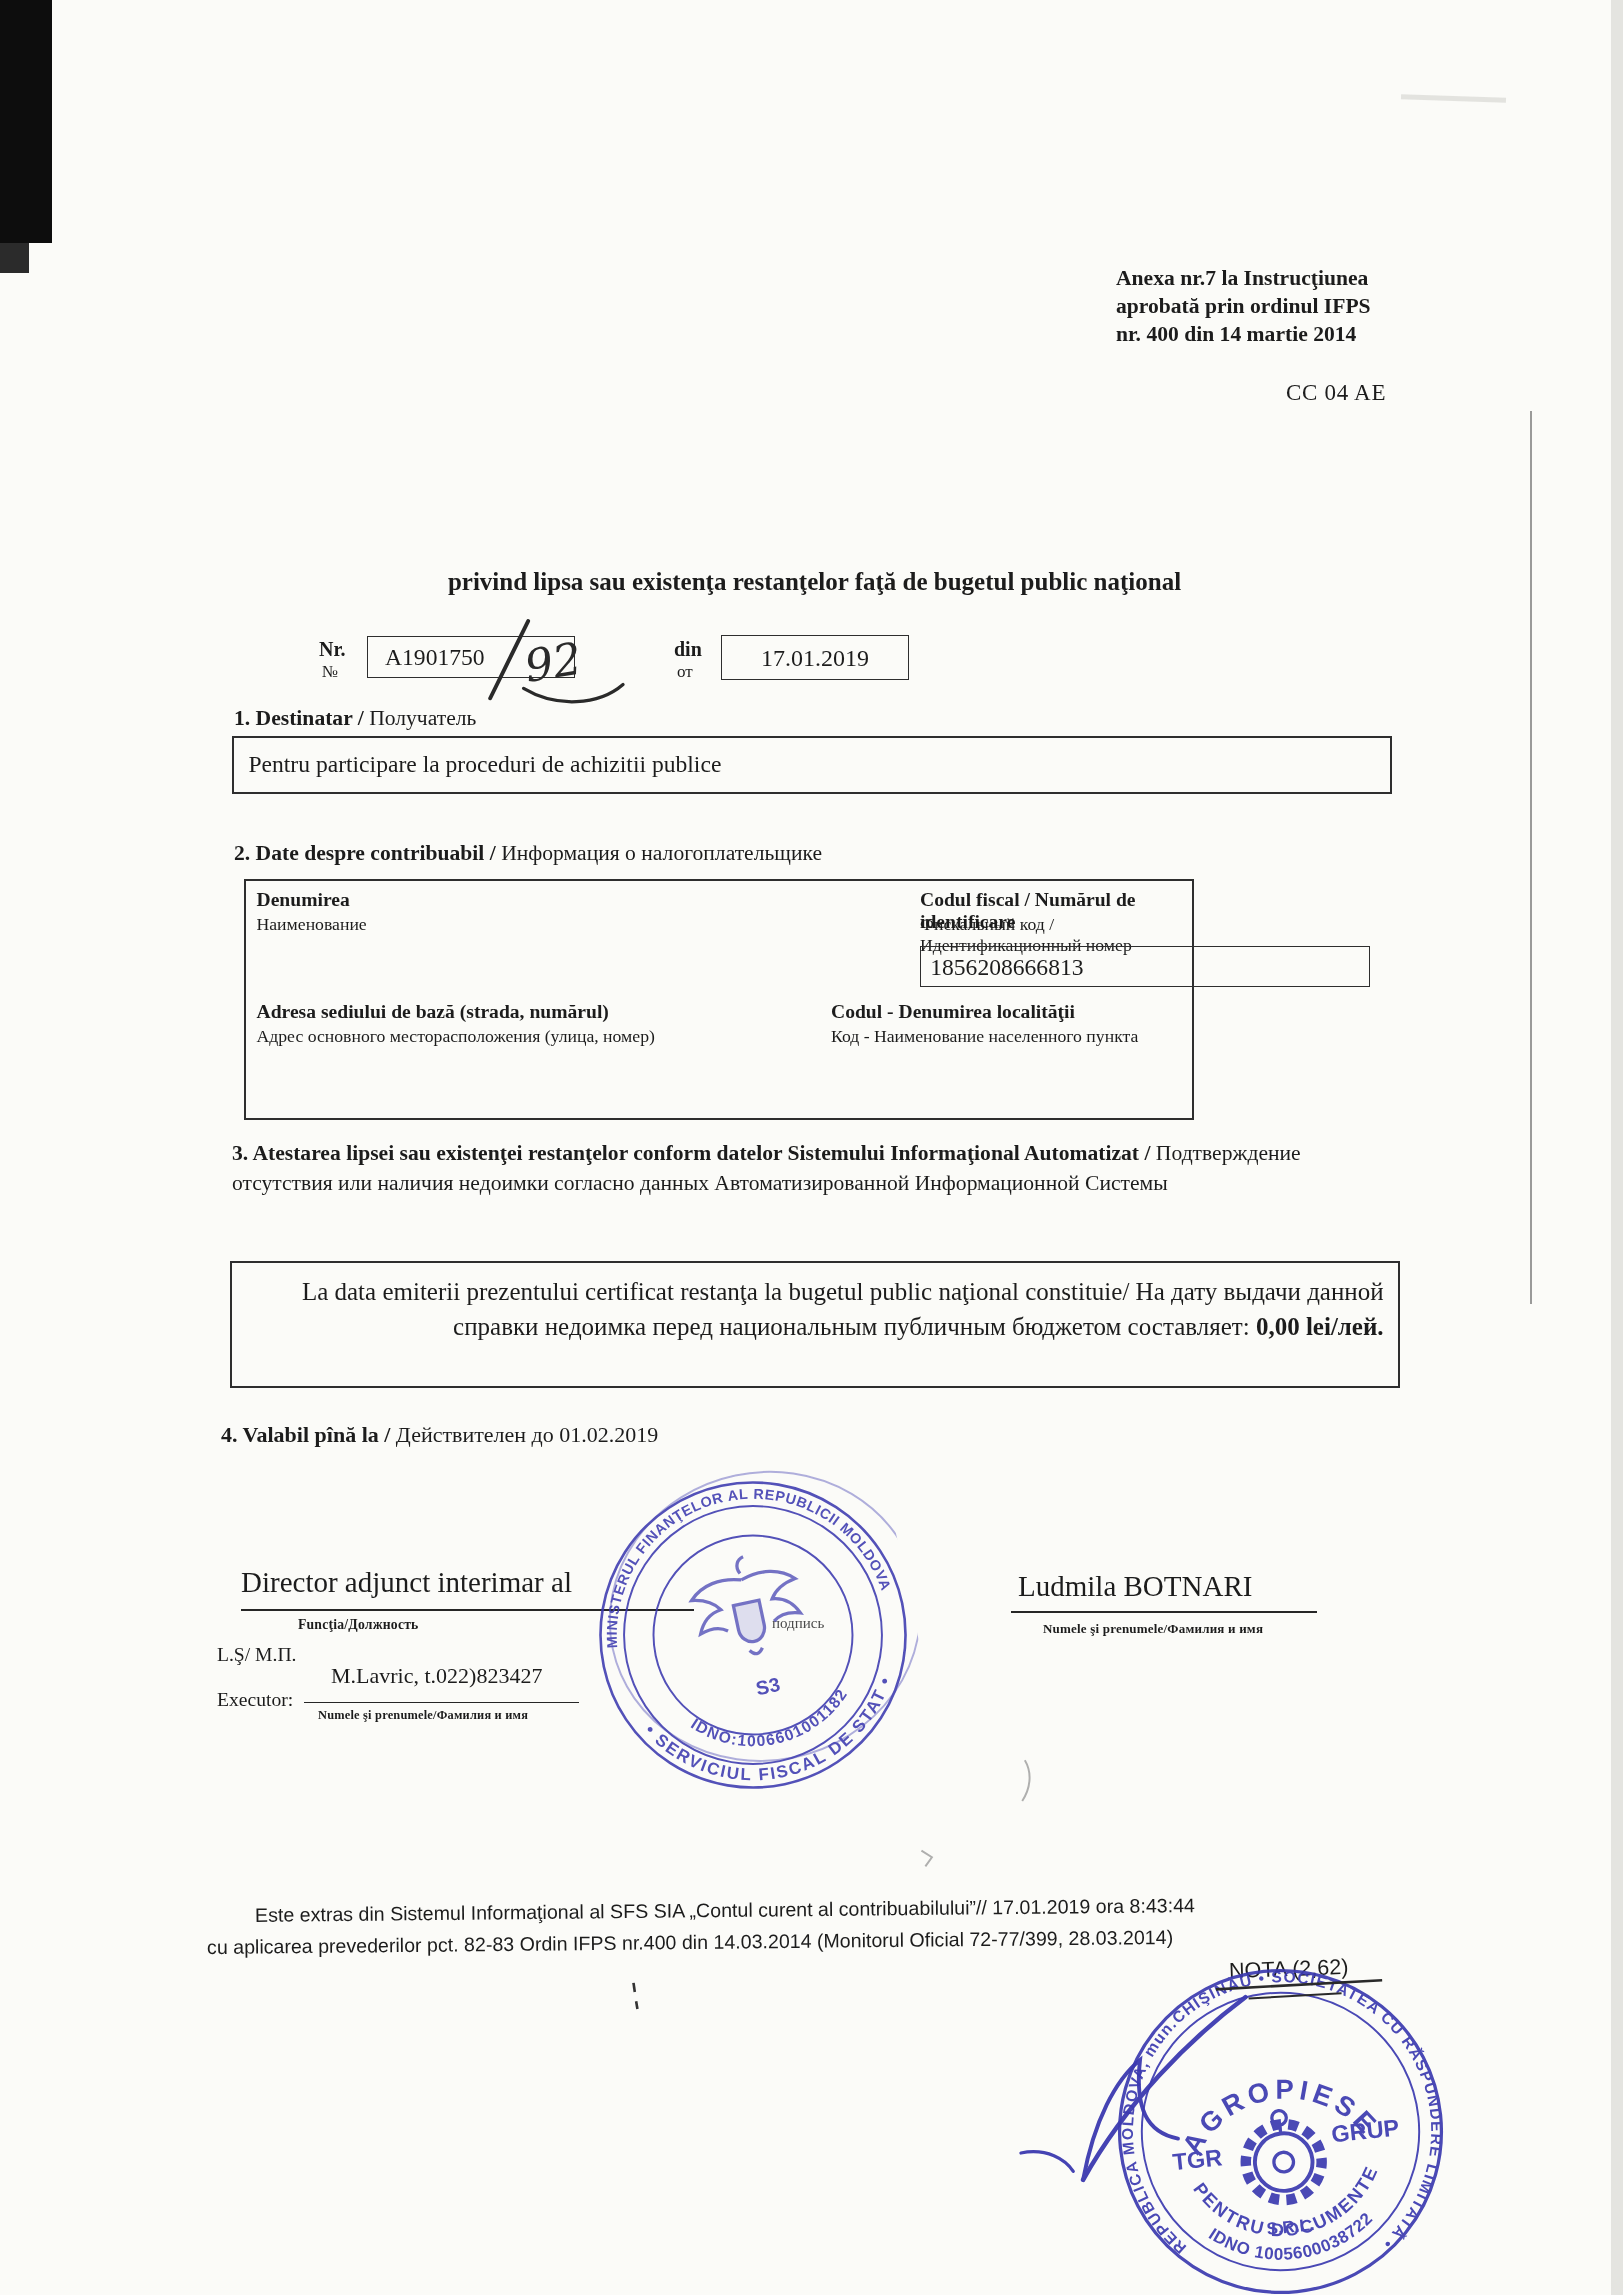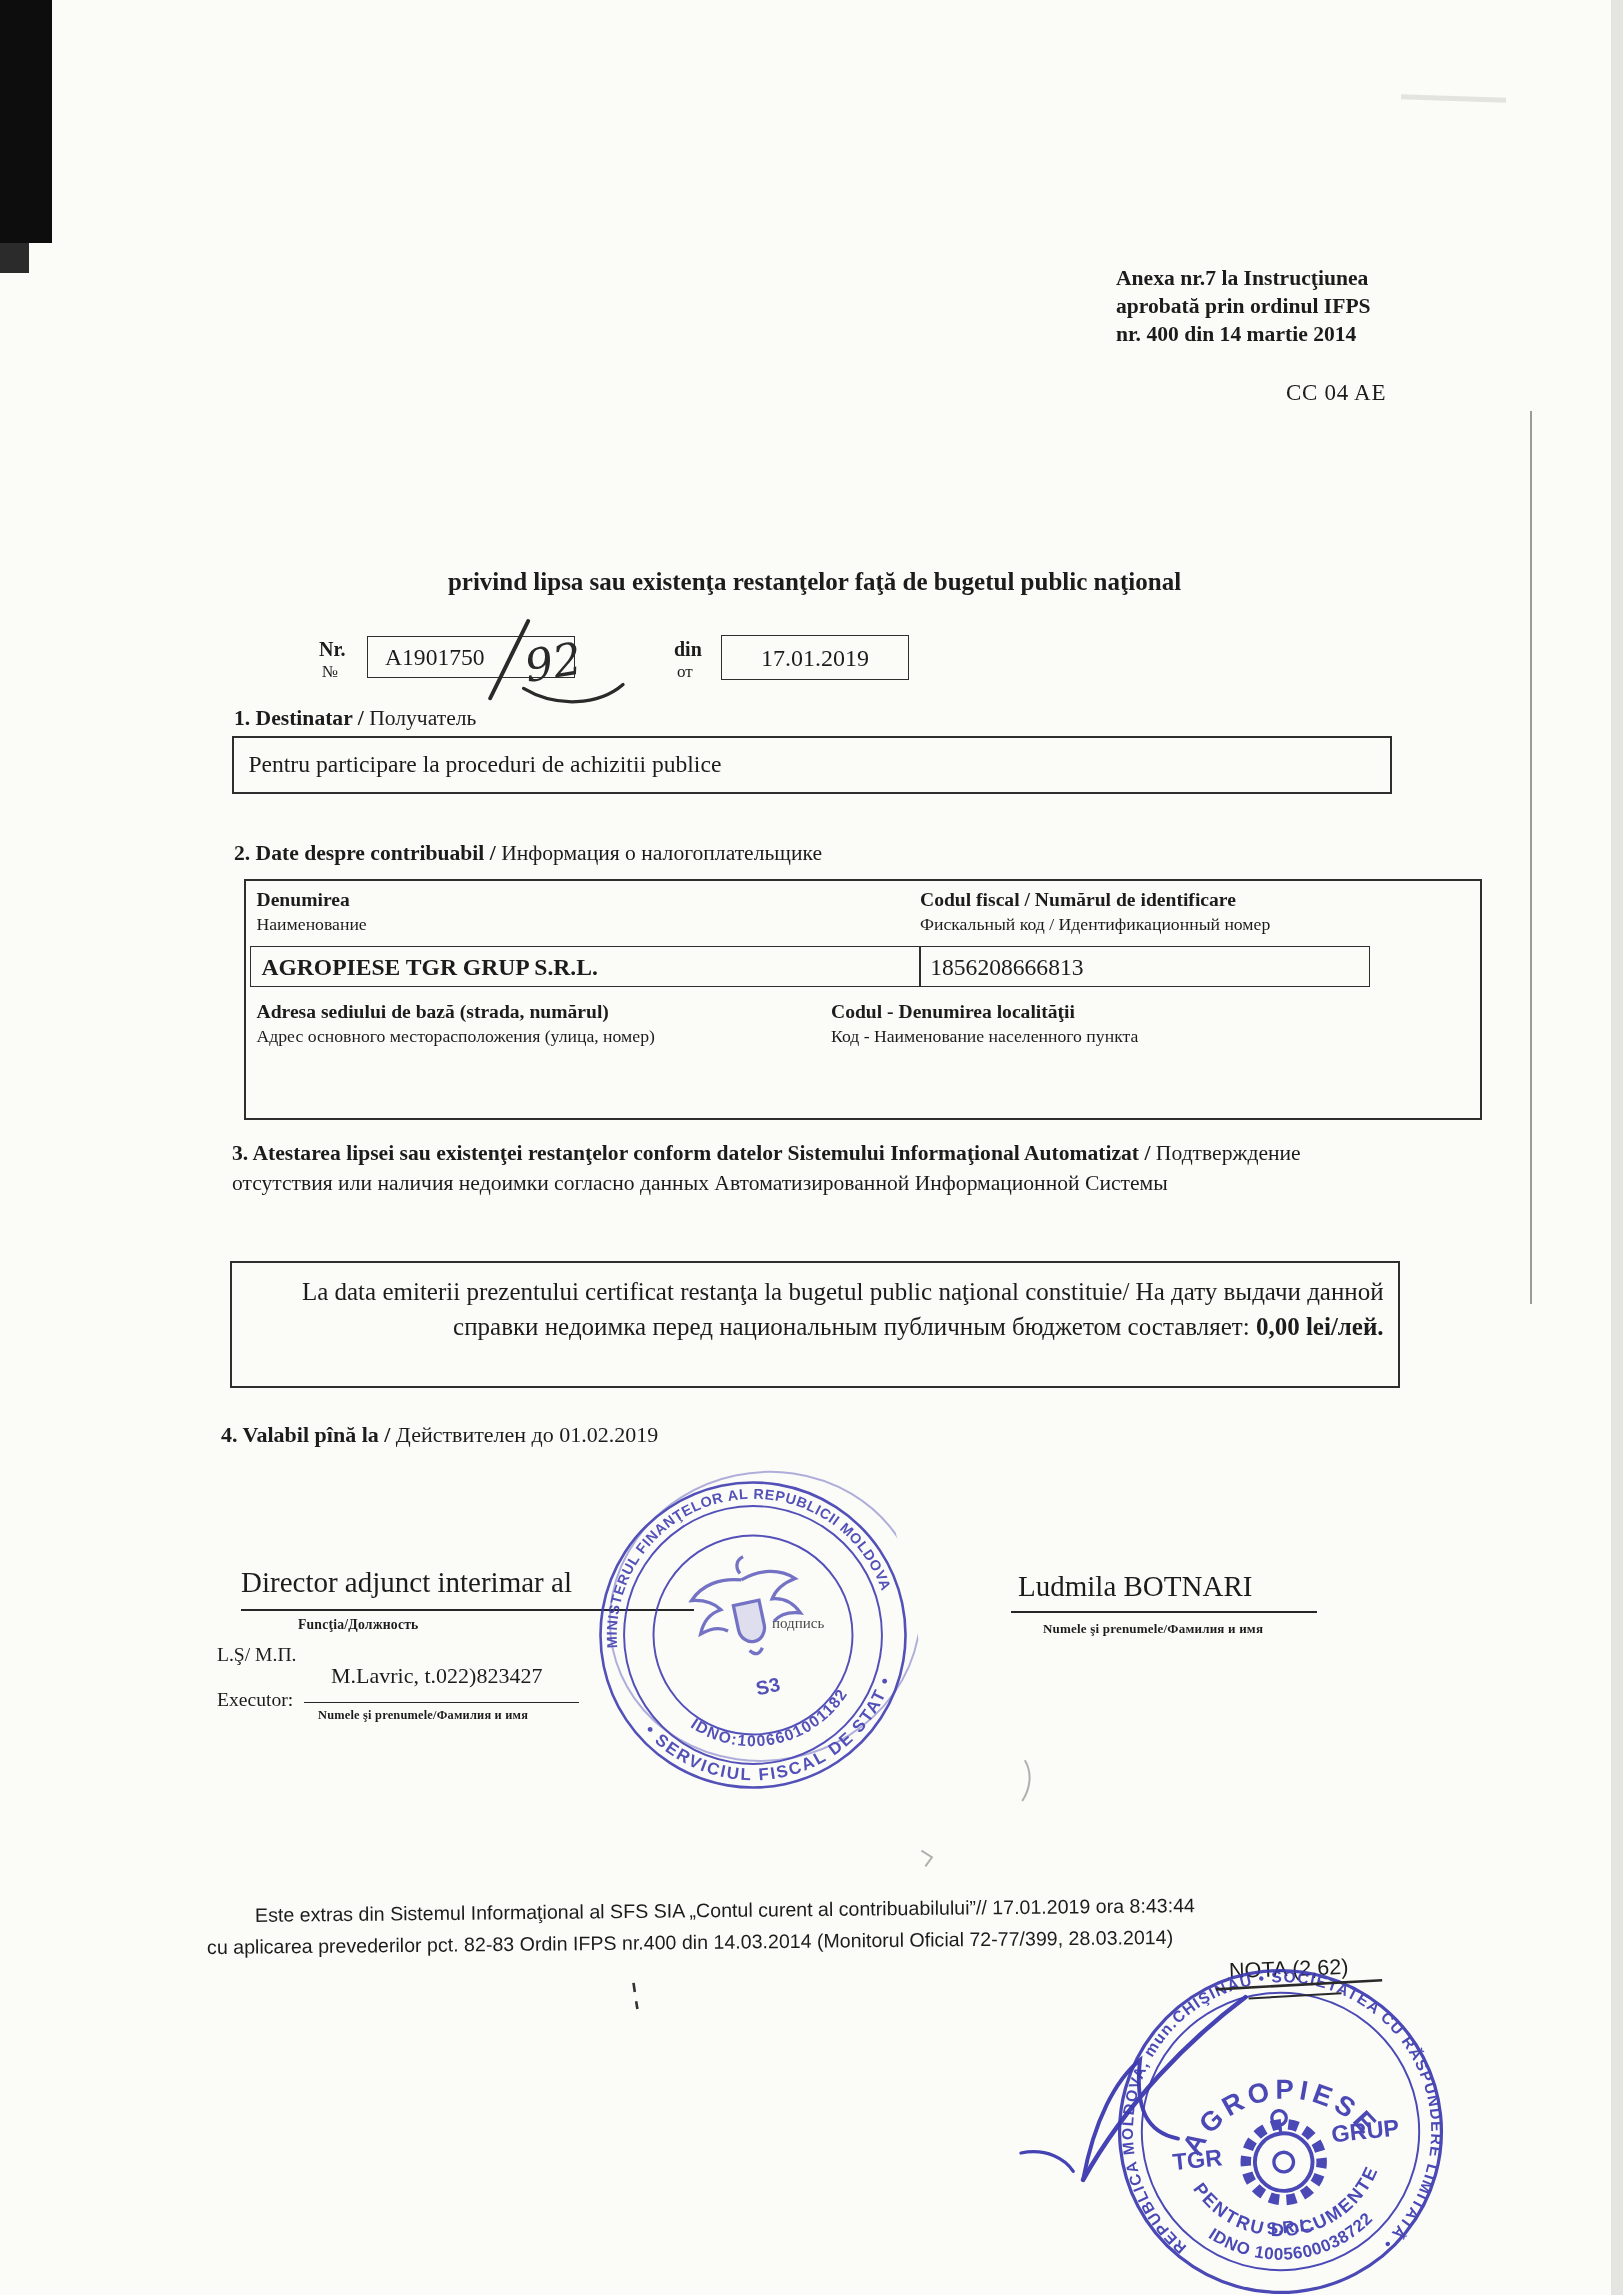--- a/index.html
+++ b/index.html
@@ -55,29 +55,26 @@
   </div>
   <div class="abs box" style="left:232px;top:736px;width:1160px;height:58px;">
     <div style="padding:13px 0 0 14.4px;font-size:23.6px;">Pentru participare la proceduri de achizitii publice</div>
   </div>
 
   <div class="abs" style="left:234px;top:841px;font-size:21.6px;">
     <span class="b">2. Date despre contribuabil /</span>
     <span>Информация о налогоплательщике</span>
   </div>
 
-  <div class="abs box" style="left:244px;top:879px;width:1238px;height:241px;">
+  <div class="abs box" style="left:244px;top:879px;width:950px;height:241px;">
     <div class="abs b" style="left:10.5px;top:7.9px;font-size:19.6px;">Denumirea</div>
     <div class="abs" style="left:10.5px;top:33px;font-size:17.7px;">Наименование</div>
     <div class="abs b" style="left:674px;top:7.9px;font-size:19.6px;">Codul fiscal / Numărul de identificare</div>
     <div class="abs" style="left:674px;top:33px;font-size:17.7px;">Фискальный код / Идентификационный номер</div>
 
-    <div class="abs thinbox" style="left:3.9px;top:65px;width:670px;height:41px;">
-      <div class="b" style="padding:6.5px 0 0 10.5px;font-size:23.6px;">AGROPIESE TGR GRUP S.R.L.</div>
-    </div>
     <div class="abs thinbox" style="left:674px;top:65px;width:450px;height:41px;">
       <div style="padding:7.2px 0 0 9.2px;font-size:23.6px;">1856208666813</div>
     </div>
 
     <div class="abs b" style="left:10.5px;top:120px;font-size:19.6px;">Adresa sediului de bază (strada, numărul)</div>
     <div class="abs" style="left:10.5px;top:145px;font-size:17.7px;">Адрес основного месторасположения  (улица, номер)</div>
     <div class="abs b" style="left:585px;top:120px;font-size:19.6px;">Codul - Denumirea localităţii</div>
     <div class="abs" style="left:585px;top:145px;font-size:17.7px;">Код - Наименование населенного пункта</div>
 
   </div>

